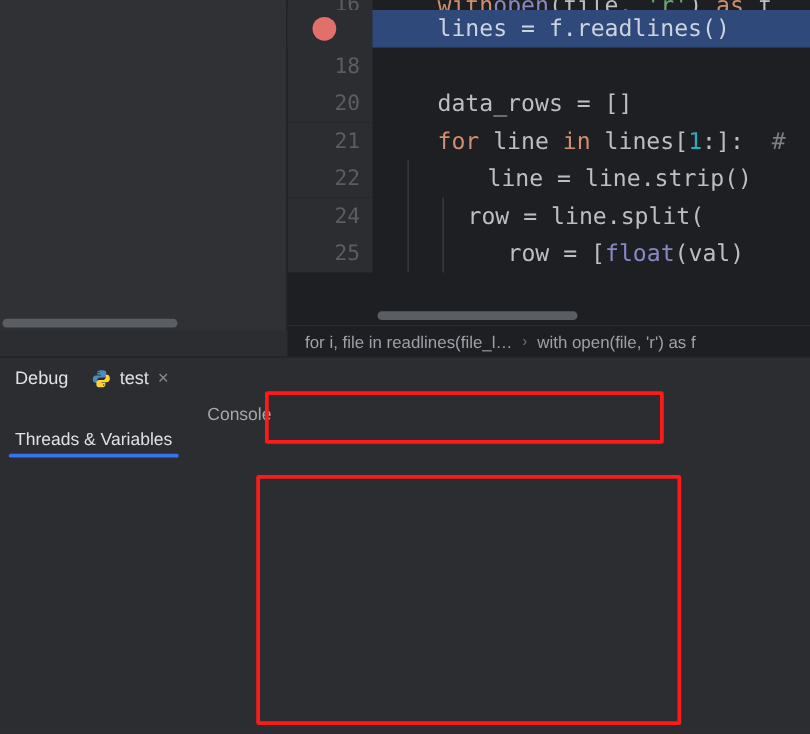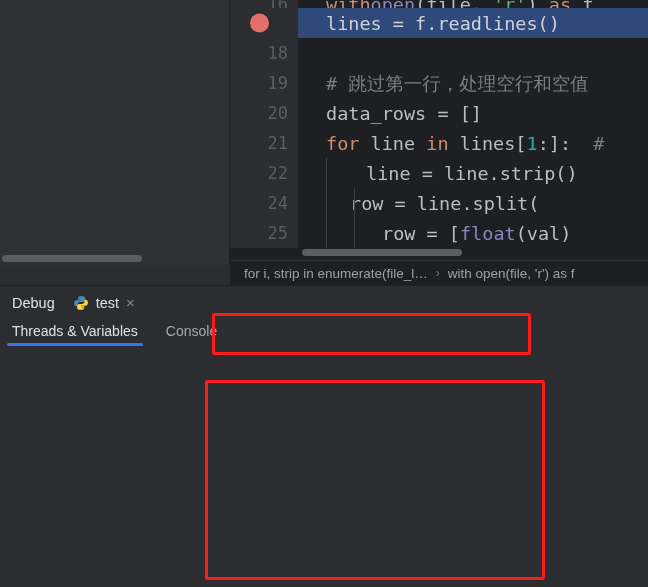--- a/index.html
+++ b/index.html
@@ -21,21 +21,21 @@
   .left-blank-scroll {
     position: absolute; left: 2px; bottom: 3px; width: 140px; height: 7px;
     background: #5a5d61; border-radius: 4px;
   }
 
   
   .editor {
     position: absolute; left:230px; top:0; width:418px; height:260px;
     background: #1e1f22; overflow: hidden;
   }
-  .code-row { position: relative; height: 30px; display: flex; align-items: center; }
+  .code-row { position: relative; height: 30px; display: flex; align-items: center; gap: 24px; }
   .code-row.hl { background: #2f4a7a; }
   .code-row.partial { height: 8px; overflow: hidden; }
 
   .gutter {
     width: 68px; min-width: 68px; height: 100%;
     background: #2b2d30; display: flex; align-items: center;
     justify-content: flex-end; padding-right: 10px;
     color: #5a5d63; font-family: "DejaVu Sans Mono", monospace; font-size: 17px;
     position: relative;
   }
@@ -90,21 +90,21 @@
   .tab-close { color: #868a91; font-size: 15px; line-height: 1; }
 
   .sub-tabs {
     position: relative; height: 30px; display: flex; align-items: flex-start;
     padding-left: 12px; gap: 28px;
   }
   .sub-tab {
     font-size: 14px; color: #a5a8ad; padding-top: 4px; position: relative;
     height: 30px;
   }
-  .sub-tab.active { color: #dfe1e5; }
+  .sub-tab.active { color: #dfe1e5; margin-top: 20px; }
   .sub-tab.active::after {
     content:''; position:absolute; left:-5px; right:-5px; bottom:3px;
     height: 3px; background: #3574f0; border-radius: 2px;
   }
 
   
   .frames {
     position: absolute; left: 0; top: 381px; width: 210px; bottom: 0;
     border-right: 1px solid #1f2022; background: #2b2d30;
   }
@@ -143,24 +143,20 @@
           <div class="gutter">
             <div class="bp-dot"></div>
           </div>
           <div class="code-text" style="padding-left: 28px;">lines = f.readlines()</div>
         </div>
         <div class="code-row">
           <div class="gutter">18</div>
           <div class="code-text" style="padding-left: 28px;"></div>
         </div>
         <div class="code-row">
-          <div class="gutter">19</div>
-          <div class="code-text" style="padding-left: 28px;"><span class="cm"># 跳过第一行，处理空行和空值</span></div>
-        </div>
-        <div class="code-row">
           <div class="gutter">20</div>
           <div class="code-text" style="padding-left: 28px;">data_rows = []</div>
         </div>
         <div class="code-row">
           <div class="gutter">21</div>
           <div class="code-text" style="padding-left: 28px;"><span class="k">for</span> line <span class="k">in</span> lines[<span class="num">1</span>:]:  <span class="cm">#</span></div>
         </div>
         <div class="code-row">
           <div class="gutter">22</div>
           <div class="code-text" style="padding-left: 68px;">line = line.strip()</div>
@@ -175,21 +171,21 @@
         <div class="code-row">
           <div class="gutter">25</div>
           <div class="code-text" style="padding-left: 84px;">row = [<span class="fn">float</span>(val)</div>
           <div class="indent-guide" style="left: 96px;"></div>
           <div class="indent-guide" style="left: 124px;"></div>
         </div>
       </div>
     <div class="editor-hscroll"></div>
 
     <div class="breadcrumb">
-      <span>for i, strip in enumerate(file_l…</span>
+      <span>for i, file in readlines(file_l…</span>
       <span class="crumb-sep">›</span>
       <span>with open(file, 'r') as f</span>
     </div>
   </div>
 
   <div class="debug-panel">
 
     <div class="debug-header">
       <span class="debug-title">Debug</span>
       <span class="run-tab">

